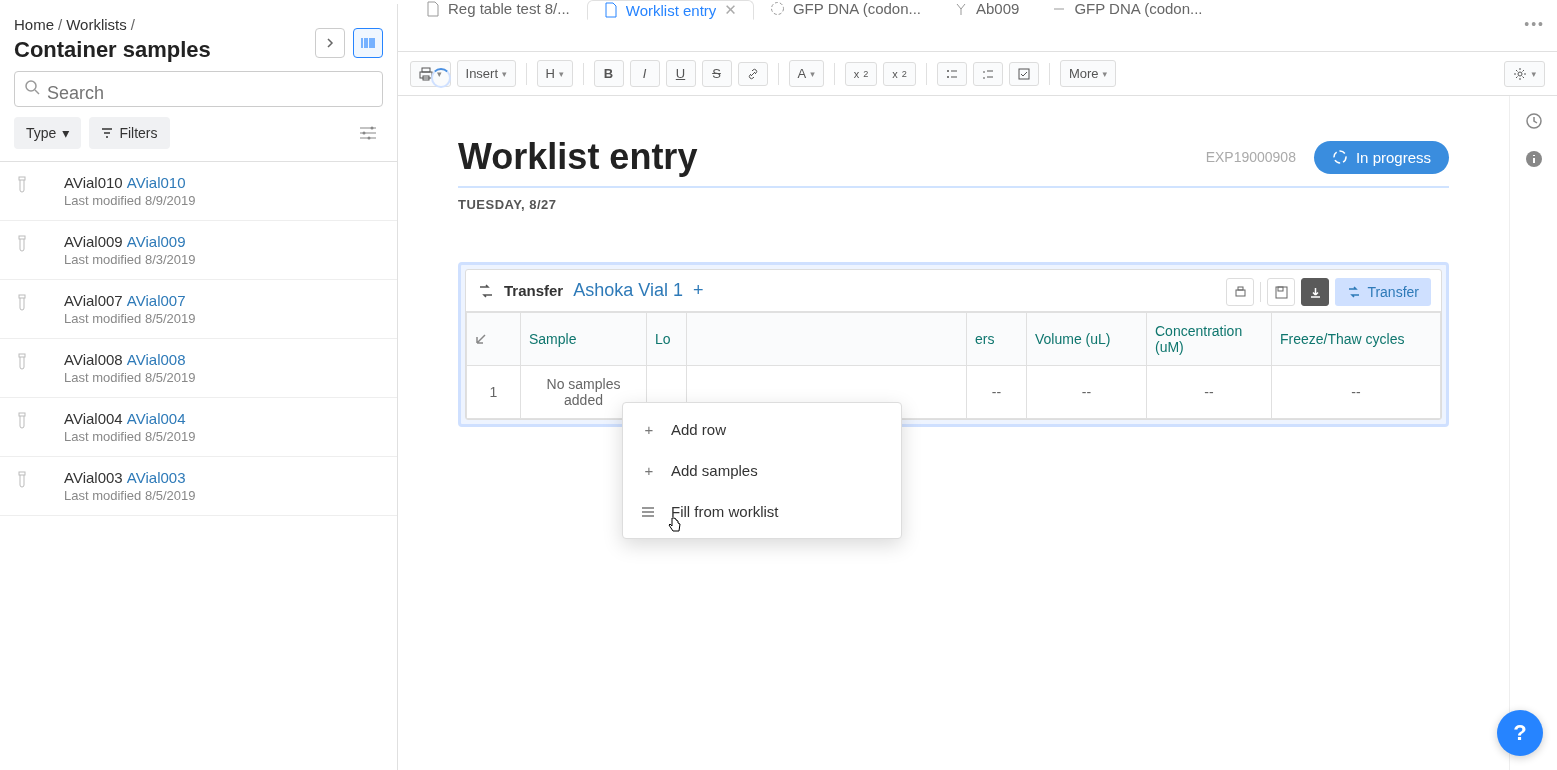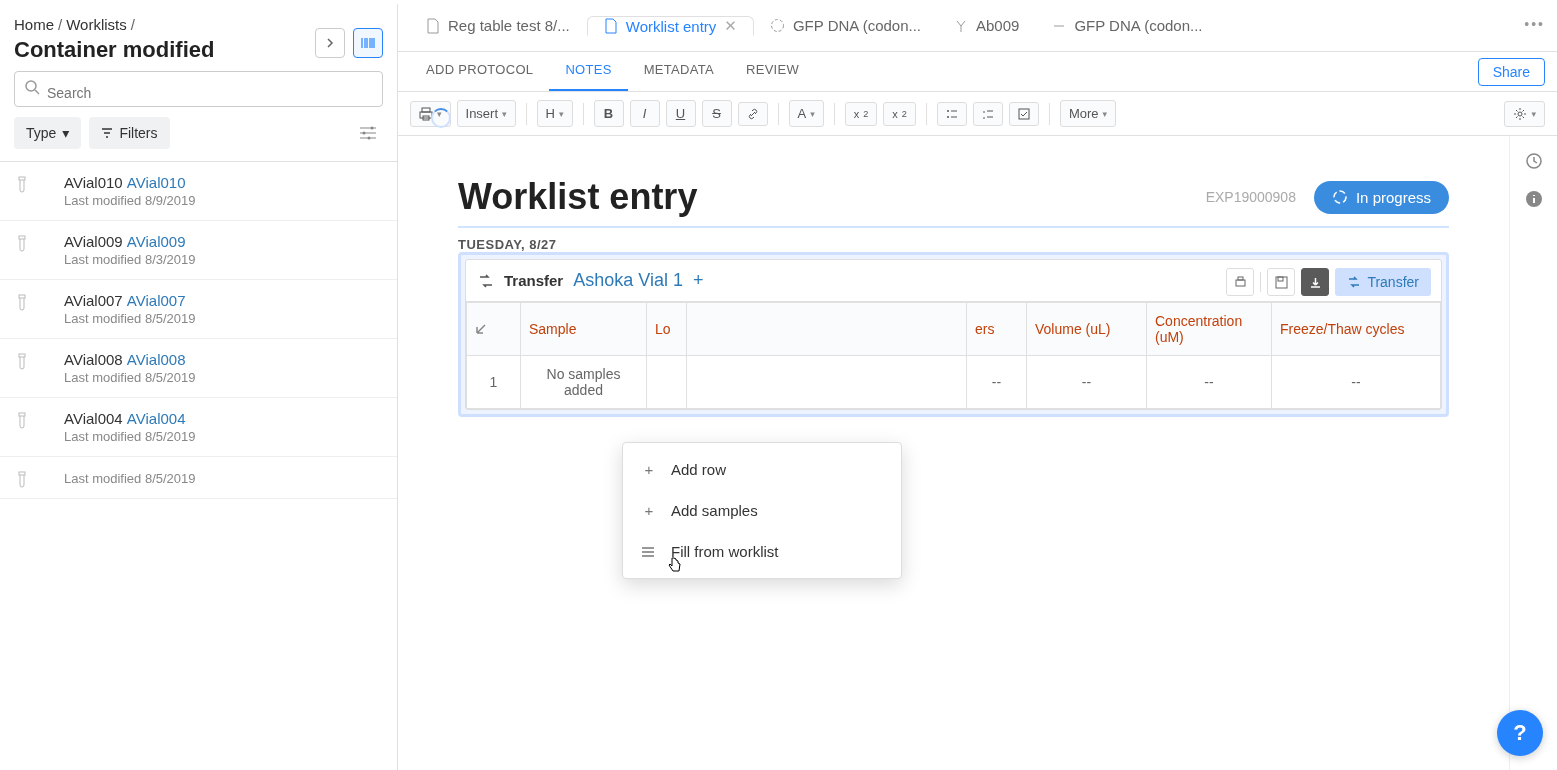--- a/index.html
+++ b/index.html
@@ -9,39 +9,39 @@
 .sidebar { position: absolute; left: 0; top: 4px; width: 398px; height: 770px; border-right: 1px solid #e0e0e0; background: #fff; display: flex; flex-direction: column; }
 .sidebar-header { padding: 12px 14px 8px; }
 .breadcrumbs { font-size: 15px; color: #333; display: flex; align-items: center; gap: 4px; }
 .breadcrumbs a { color: #333; text-decoration: none; }
 .breadcrumbs .sep { color: #666; }
 .sidebar-title { font-size: 22px; font-weight: 600; color: #222; margin-top: 4px; }
 .sidebar-header-icons { position: absolute; right: 14px; top: 24px; display: flex; gap: 8px; }
 .icon-btn { width: 30px; height: 30px; border: 1px solid #ccc; border-radius: 4px; background: #fff; display: flex; align-items: center; justify-content: center; cursor: pointer; color: #666; }
 .icon-btn.active { border-color: #2684ff; color: #2684ff; background: #f0f7ff; }
 .search-wrap { padding: 0 14px 10px; }
-.search-input { width: 100%; height: 36px; border: 1px solid #ccc; border-radius: 4px; padding: 8px 10px 0 32px; font-size: 14px; color: #333; }
+.search-input { width: 100%; height: 36px; border: 1px solid #ccc; border-radius: 4px; padding: 8px 10px 0 32px; font-size: 18px; color: #333; }
 .search-wrap { position: relative; }
 .search-icon { position: absolute; left: 24px; top: 8px; color: #999; }
 .filter-row { display: flex; align-items: center; gap: 8px; padding: 0 14px 12px; }
 .pill-btn { background: #f0f1f3; border: none; border-radius: 4px; padding: 8px 12px; font-size: 14px; color: #333; cursor: pointer; display: flex; align-items: center; gap: 6px; }
 .filter-row .spacer { flex: 1; }
 .settings-icon { color: #888; cursor: pointer; padding: 6px; }
 .divider { height: 1px; background: #e0e0e0; margin: 0; }
 
 .vial-list { overflow-y: auto; }
 .vial-item { padding: 12px 14px 12px 64px; border-bottom: 1px solid #eee; position: relative; cursor: pointer; }
 .vial-icon { position: absolute; left: 16px; top: 14px; color: #bbb; }
 .vial-name { font-size: 15px; color: #333; }
 .vial-name .alias { color: #2e7ab8; font-weight: 500; }
 .vial-modified { font-size: 13px; color: #888; margin-top: 2px; }
 
 
 .main { position: absolute; left: 398px; top: 0; right: 0; height: 770px; display: flex; flex-direction: column; }
-.tabs-bar { height: 52px; border-bottom: 1px solid #e0e0e0; display: flex; align-items: center; padding-left: 12px; position: relative; }
+.tabs-bar { height: 52px; border-bottom: 1px solid #e0e0e0; display: flex; align-items: flex-start; padding-left: 12px; position: relative; }
 .tab { display: flex; align-items: center; gap: 8px; padding: 0 16px; font-size: 15px; color: #666; cursor: pointer; border-right: 1px solid transparent; max-width: 190px; }
 .tab.active { color: #2684ff; border: 1px solid #e0e0e0; border-bottom: 1px solid #fff; border-radius: 6px 6px 0 0; margin-bottom: -1px; background: #fff; }
 .tab-icon { color: #999; flex-shrink: 0; }
 .tab.active .tab-icon { color: #2684ff; }
 .tab-label { white-space: nowrap; overflow: hidden; text-overflow: ellipsis; }
 .tab-close { color: #aaa; flex-shrink: 0; }
 .tabs-more { position: absolute; right: 12px; top: 16px; color: #999; cursor: pointer; letter-spacing: 2px; }
 
 .subtabs { height: 40px; border-bottom: 1px solid #e0e0e0; display: flex; align-items: stretch; padding-left: 12px; position: relative; }
 .subtab { padding: 10px 16px; font-size: 13px; color: #666; cursor: pointer; text-transform: uppercase; letter-spacing: 0.3px; }
@@ -59,34 +59,34 @@
 .content-wrap { flex: 1; overflow: auto; position: relative; padding: 0; display: flex; }
 .content { flex: 1; padding: 40px 60px; position: relative; }
 .right-gutter { width: 48px; border-left: 1px solid #eee; padding-top: 16px; display: flex; flex-direction: column; align-items: center; gap: 20px; color: #888; }
 
 .doc-header { display: flex; align-items: center; justify-content: space-between; border-bottom: 2px solid #d0e3ff; padding-bottom: 8px; }
 .doc-title { font-size: 36px; font-weight: 600; color: #222; }
 .doc-id { font-size: 14px; color: #aaa; font-weight: 500; }
 .status-badge { background: #3a8dde; color: #fff; border-radius: 20px; padding: 8px 18px; font-size: 15px; display: flex; align-items: center; gap: 8px; cursor: pointer; }
 .doc-date { font-size: 13px; font-weight: 600; color: #555; margin-top: 9px; letter-spacing: 0.5px; }
 
-.transfer-block { border: 3px solid #cfe0ff; border-radius: 4px; background: #eef4ff; padding: 4px; position: relative; }
+.transfer-block { margin-top: 50px; border: 3px solid #cfe0ff; border-radius: 4px; background: #eef4ff; padding: 4px; position: relative; }
 .transfer-inner { background: #fff; border: 1px solid #ddd; border-radius: 3px; }
 .transfer-header { display: flex; align-items: center; padding: 10px 12px; gap: 10px; border-bottom: 1px solid #e0e0e0; position: relative; }
 .transfer-title { font-weight: 600; color: #333; font-size: 15px; }
 .transfer-chip { color: #2e7ab8; font-size: 18px; }
 .add-plus { color: #2e7ab8; cursor: pointer; font-size: 18px; font-weight: 300; }
 .transfer-actions { position: absolute; right: 10px; top: 8px; display: flex; align-items: center; gap: 6px; }
 .action-icon { width: 28px; height: 28px; border: 1px solid #ddd; border-radius: 3px; display: flex; align-items: center; justify-content: center; color: #666; cursor: pointer; font-size: 13px; }
 .action-icon.dark { background: #5a5a5a; color: #fff; border-color: #5a5a5a; }
 .transfer-btn { background: #cfe0ff; color: #2e7ab8; border: none; border-radius: 3px; padding: 6px 12px; font-size: 14px; cursor: pointer; display: flex; align-items: center; gap: 6px; }
 
 .tbl { width: 100%; border-collapse: collapse; table-layout: fixed; }
 .tbl th, .tbl td { border: 1px solid #e0e0e0; padding: 10px 8px; font-size: 14px; text-align: left; vertical-align: middle; }
-.tbl th { background: #fafbfc; color: #c2410c; font-weight: 500; }
+.tbl th { background: #fafbfc; color: #0f766e; font-weight: 500; }
 .tbl td { color: #666; text-align: center; }
 .col-corner { width: 54px; text-align: center; }
 .col-sample { width: 126px; }
 
 
 .dropdown { position: absolute; left: 705px; top: 376px; width: 280px; background: #fff; border: 1px solid #ddd; border-radius: 4px; box-shadow: 0 6px 20px rgba(0,0,0,0.15); z-index: 100; padding: 6px 0; }
 .dropdown-item { padding: 12px 18px; font-size: 15px; color: #333; display: flex; align-items: center; gap: 14px; cursor: pointer; }
 .dd-icon { color: #777; width: 16px; text-align: center; }
 .cursor-hand { position: absolute; left: 748px; top: 484px; z-index: 101; font-size: 14px; color: #000; pointer-events: none; }
 
@@ -98,21 +98,21 @@
 <body>
 
 <div class="sidebar">
   <div class="sidebar-header">
     <div class="breadcrumbs">
       <a href="#">Home</a>
       <span class="sep">/</span>
       <a href="#">Worklists</a>
       <span class="sep">/</span>
     </div>
-    <div class="sidebar-title">Container modified</div>
+    <div class="sidebar-title">Container samples</div>
     <div class="sidebar-header-icons">
       <div class="icon-btn">
         <svg width="12" height="12" viewBox="0 0 12 12">
             <path d="M4 2l4 4-4 4" stroke="currentColor" stroke-width="1.5" fill="none"></path>
           </svg>
       </div>
       <div class="icon-btn active">
         <svg width="14" height="14" viewBox="0 0 14 14">
             <path d="M1 2v10M4 2v10M6 2v10M9 2v10M11 2v10M13 2v10" stroke="currentColor" stroke-width="1.2"></path>
           </svg>
@@ -201,20 +201,21 @@
       <div class="vial-name"><span>AVial004</span> <span class="alias">AVial004</span></div>
       <div class="vial-modified">Last modified 8/5/2019</div>
     </div>
     <div class="vial-item">
       <span class="vial-icon">
           <svg width="12" height="18" viewBox="0 0 12 18">
             <rect x="3" y="1" width="6" height="3" stroke="currentColor" fill="none"></rect>
             <path d="M4 4v10a2 2 0 004 0V4" stroke="currentColor" fill="none"></path>
           </svg>
         </span>
+      <div class="vial-name"><span>AVial003</span> <span class="alias">AVial003</span></div>
       <div class="vial-modified">Last modified 8/5/2019</div>
     </div>
   </div>
 </div>
 
 <div class="main">
   <div class="tabs-bar">
     <div class="tab">
       <span class="tab-icon">
           <svg width="14" height="16" viewBox="0 0 14 16">
@@ -252,27 +253,20 @@
       <span class="tab-icon">
           <svg width="14" height="14" viewBox="0 0 14 14">
             <path d="M2 7h10" stroke="currentColor"></path>
           </svg>
         </span>
       <span class="tab-label">GFP DNA (codon...</span>
     </div>
     <div class="tabs-more">•••</div>
   </div>
 
-  <div class="subtabs">
-    <div class="subtab">ADD PROTOCOL</div>
-    <div class="subtab active">NOTES</div>
-    <div class="subtab">METADATA</div>
-    <div class="subtab">REVIEW</div>
-    <button class="share-btn">Share</button>
-  </div>
 
   <div class="toolbar">
     <button class="tb-btn solo" style="position:relative">
       <svg width="14" height="14" viewBox="0 0 14 14">
           <rect x="3" y="1" width="8" height="4" stroke="currentColor" fill="none"></rect>
           <rect x="1" y="5" width="12" height="6" stroke="currentColor" fill="none"></rect>
           <rect x="4" y="9" width="6" height="4" stroke="currentColor" fill="none"></rect>
         </svg>
       <span class="caret">▾</span>
       <span class="loading-ring" style="position:absolute;left:18px;top:6px"></span>

